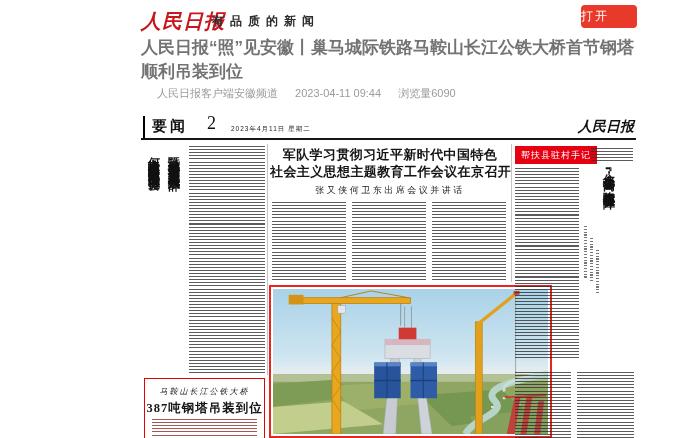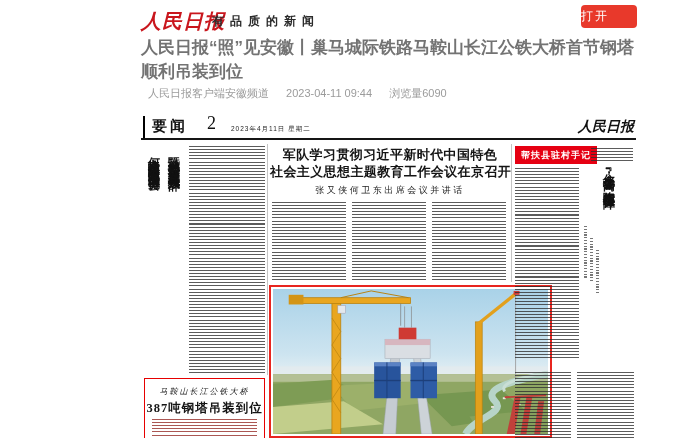--- a/index.html
+++ b/index.html
@@ -13,21 +13,21 @@
     font-family:"Liberation Serif","DejaVu Serif",serif; font-weight:bold; font-style:italic;
     font-size:20px; letter-spacing:1px; }
   .brand-slogan { position:absolute; left:176px; top:13px; color:#2b2b2b;
     font-family:"Liberation Serif","DejaVu Serif",serif; font-weight:bold;
     font-size:12px; letter-spacing:6px; }
   .open-btn { position:absolute; left:545px; top:5px; width:56px; height:23px;
     background:#e8392b; color:#fff; border:none; border-radius:4px;
     font-size:12px; letter-spacing:2px; line-height:23px; text-align:left; cursor:pointer; }
   .article-title { position:absolute; left:105px; top:36px; width:508px;
     font-size:17px; font-weight:bold; color:#737373; line-height:24px; }
-  .article-meta { position:absolute; left:112px; top:86px; font-size:11px; color:#9b9b9b; }
+  .article-meta { position:absolute; left:121px; top:86px; font-size:11px; color:#9b9b9b; }
   .article-meta span { margin-right:14px; }
 
   
   .paper { position:absolute; left:105px; top:110px; width:495px; height:328px; background:#fff; }
   .sec-name { position:absolute; left:2px; top:6px; font-family:"Liberation Serif","DejaVu Serif",serif;
     font-weight:bold; font-size:15px; color:#111; padding:1px 5px 2px 7px;
     border-left:2px solid #000; border-bottom:2px solid #22c55e; letter-spacing:3px; }
   .sec-num { position:absolute; left:66px; top:3px; font-family:"Liberation Serif","DejaVu Serif",serif;
     font-size:18px; color:#111; }
   .sec-date { position:absolute; left:90px; top:15px; font-size:6.5px; color:#222; letter-spacing:1px; }
@@ -61,21 +61,21 @@
     font-weight:bold; color:#141414; font-size:13px; letter-spacing:.4px; white-space:nowrap; }
   .c-sub { position:absolute; left:129px; width:240px; text-align:center;
     font-family:"Liberation Serif","DejaVu Serif",serif; font-size:9px;
     letter-spacing:2.5px; color:#222; }
   .photo-box { position:absolute; left:128px; top:175px; width:283px; height:153px;
     border:2px solid #e8251f; background:#fff; padding:2px; }
   .photo-box svg { width:100%; height:100%; display:block; }
 
   
   .col-tag { position:absolute; left:374px; top:36px; background:#e60012; color:#fff;
-    font-weight:bold; font-size:9px; letter-spacing:1px; padding:2.5px 6px; }
+    font-weight:normal; font-size:9px; letter-spacing:1px; padding:2.5px 6px; }
   .r-vhead { position:absolute; left:459px; top:54px; writing-mode:vertical-rl; text-orientation:upright;
     font-family:"Liberation Serif","DejaVu Serif",serif; font-weight:bold;
     font-size:12px; letter-spacing:.8px; color:#111; }
 </style>
 </head>
 <body>
 
 <div class="page">
 
   <div class="brand-logo">人民日报</div>

